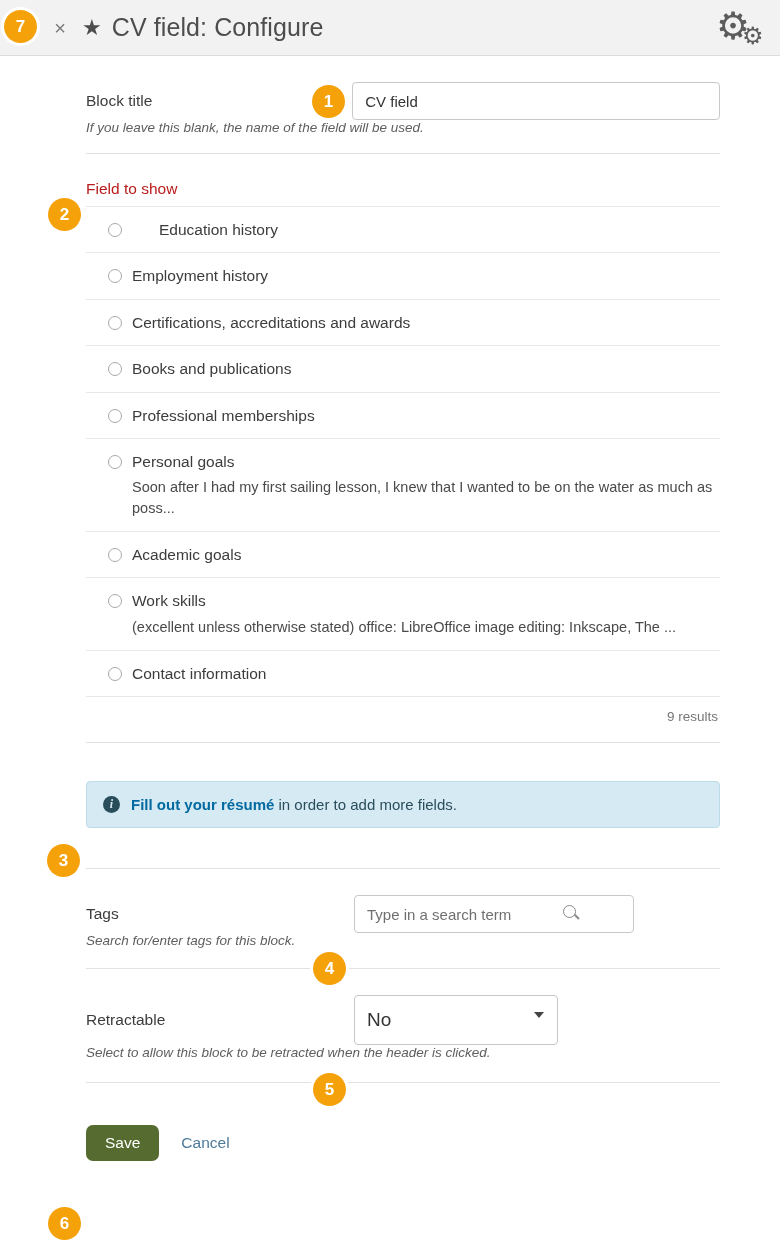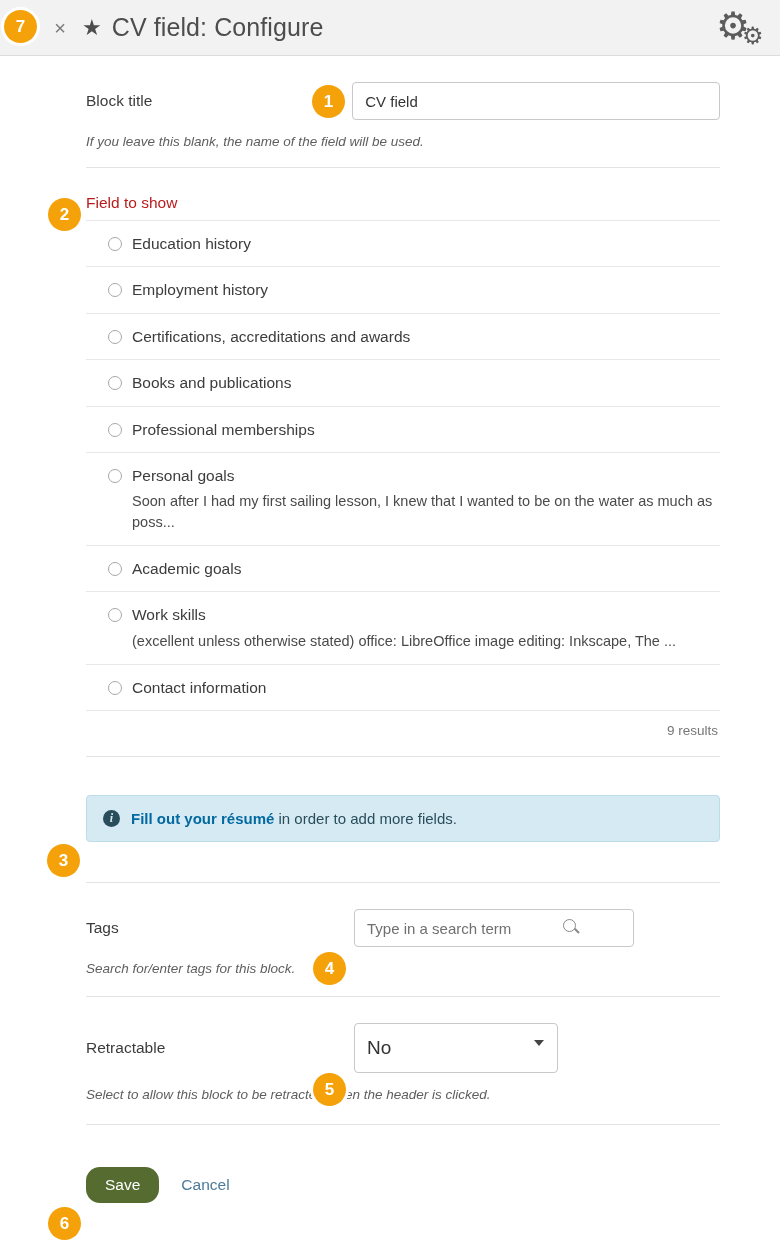--- a/index.html
+++ b/index.html
@@ -75,42 +75,41 @@
     padding: 2px 12px;
     font-size: 15px;
     color: #333;
     font-family: "Liberation Sans", sans-serif;
     background: #fff;
   }
   .help-text {
     font-style: italic;
     font-size: 13.5px;
     color: #5e5e5e;
-    margin-top: 14px;
   }
   .divider {
     border-bottom: 1px solid #e3e3e3;
     margin-top: 18px;
   }
 
   
   .section-label {
     font-size: 15.5px;
     color: #b91c1c;
     margin-top: 26px;
     margin-bottom: 8px;
   }
   .option-list { border-top: none; }
   .option-row {
     border-bottom: 1px solid #e8e8e8;
     padding: 13px 0 13px 0;
     display: flex;
     align-items: flex-start;
   }
-  .option-row:first-child { border-top: 1px solid #e8e8e8; }
+  .option-row:first-child { border-top: 1px solid #e8e8e8; gap: 27px; }
   .radio {
     width: 14px; height: 14px;
     border: 1px solid #a8a8a8;
     border-radius: 50%;
     background: #fff;
     margin: 3px 10px 0 22px;
     flex: 0 0 auto;
   }
   .option-text { font-size: 15.5px; color: #3c3c3c; line-height: 1.25; }
   .option-sub {
@@ -211,21 +210,21 @@
   
   .footer {
     margin-top: 42px;
     display: flex;
     align-items: center;
   }
   .btn-save {
     background: #556b2f;
     color: #fff;
     border: none;
-    border-radius: 14px;
+    border-radius: 7px;
     font-size: 15.5px;
     padding: 9px 19px;
     font-family: "Liberation Sans", sans-serif;
     cursor: pointer;
   }
   .btn-cancel {
     margin-left: 22px;
     color: #4d7a99;
     font-size: 15.5px;
     cursor: pointer;

